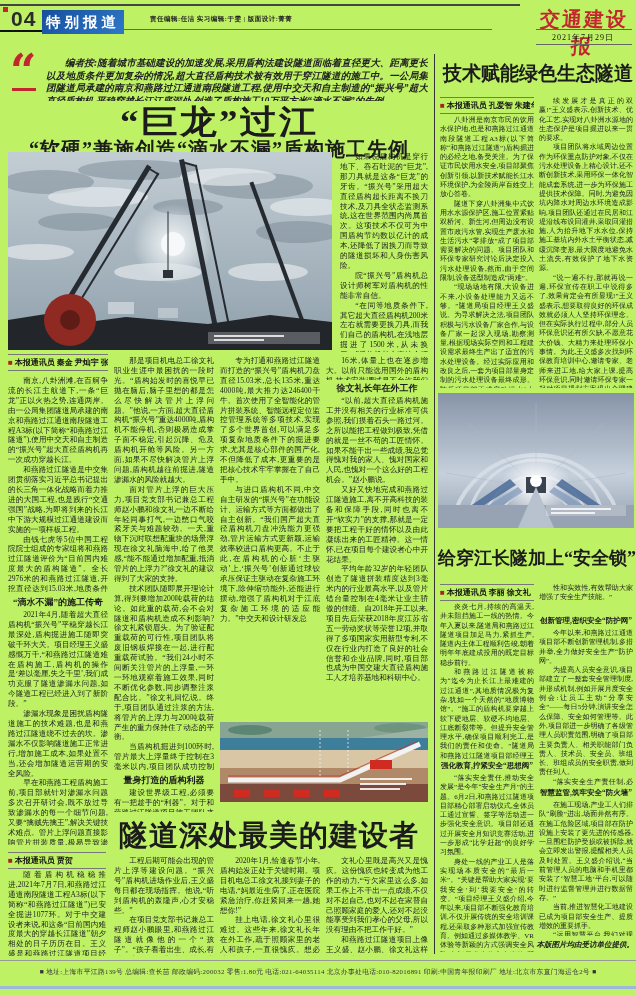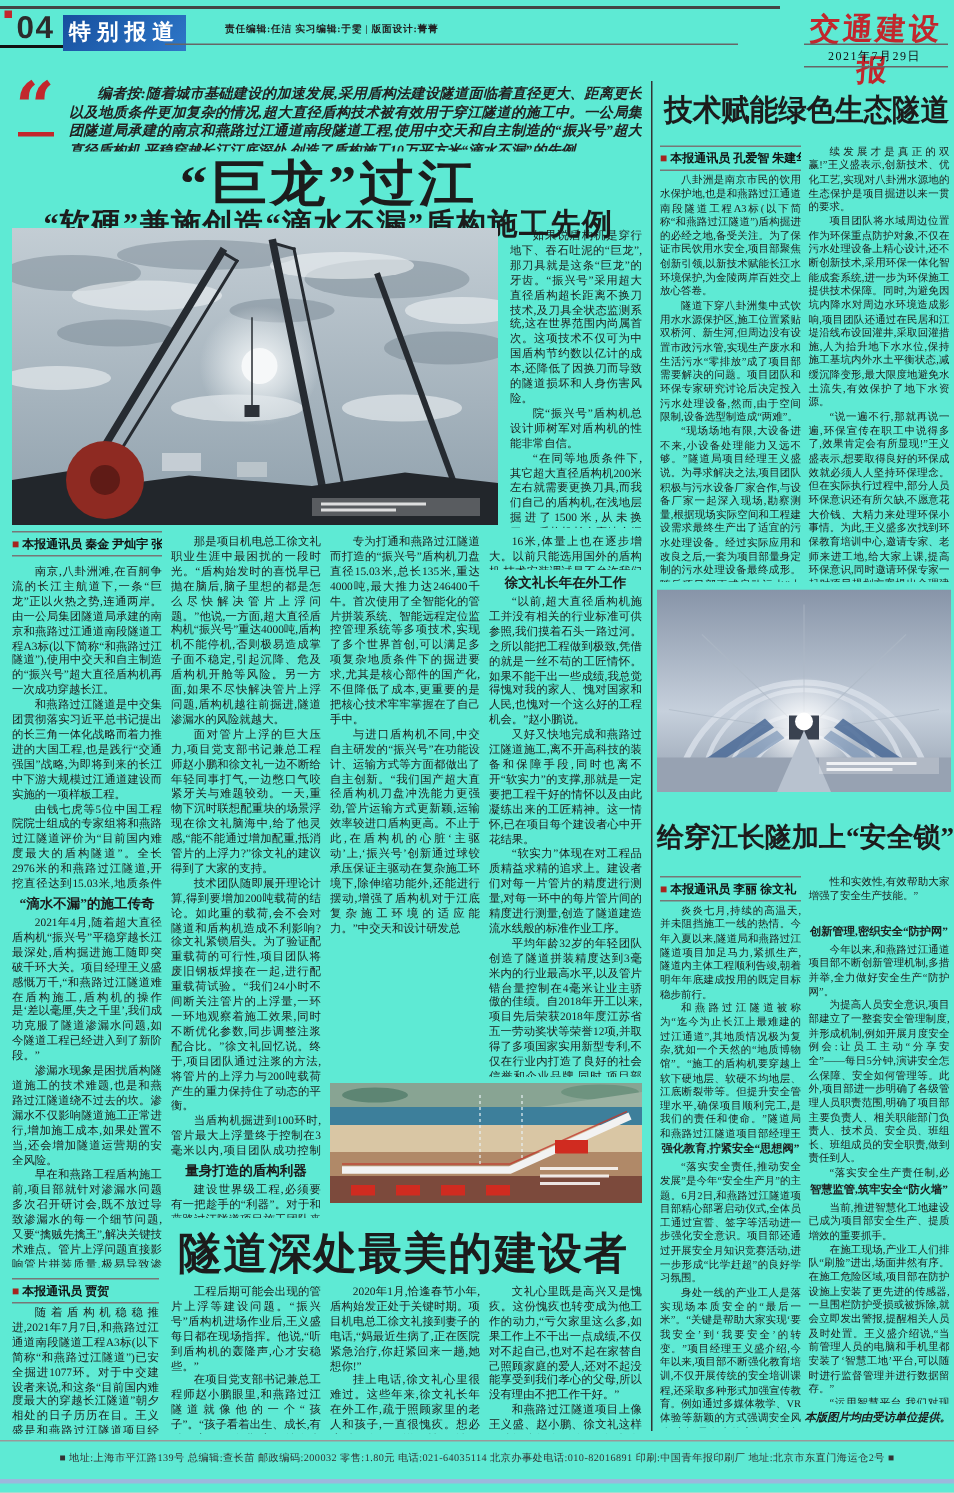--- a/index.html
+++ b/index.html
@@ -1,16 +1,16 @@
 <!DOCTYPE html>
 <html><head>
 <meta charset="utf-8">
 <style>
   html,body{margin:0;padding:0;background:#d8d5ce;}
-  .page{position:relative;width:636px;height:995px;background:#5eead4;
+  .page{position:relative;width:636px;height:995px;background:#bef264;
         font-family:"Liberation Serif","DejaVu Serif",serif;color:#1c1c1c;overflow:hidden;}
   .abs{position:absolute;}
   .rule{background:#444;}
   
   .red-sq{background:#c2272d;width:5px;height:5px;}
   .page-num{font-size:21px;font-weight:900;color:#2b2b2b;letter-spacing:1px;
             font-family:"Liberation Sans",sans-serif;}
   .section-badge{background:linear-gradient(135deg,#164f9e,#2e77c8);color:#fff;
        font-weight:bold;font-size:14.5px;letter-spacing:4px;text-align:center;line-height:24px;}
   .credits{font-size:6.5px;color:#222;font-weight:bold;letter-spacing:.5px;}
@@ -163,21 +163,20 @@
       <p>院“振兴号”盾构机总设计师树军对盾构机的性能非常自信。</p>
       <p>“在同等地质条件下,其它超大直径盾构机200米左右就需要更换刀具,而我们自己的盾构机,在浅地层掘进了1500米,从未换刀。”盾构机长自豪地介绍道。</p>
     </div>
   <div class="abs col mcol" style="left:326px;top:356px;width:102px;height:24px">
       <p>16米,体量上也在逐步增大。以前只能选用国外的盾构机,技术安装调试是不允许我们看,自己的设备花了钱找人维修,还不知道什么地方坏了,有种屈辱的感觉!”想到这些年的变化,徐文礼久久不能平静。</p>
     </div>
   <div class="abs msub" style="left:326px;top:382px;width:102px">徐文礼长年在外工作</div>
   <div class="abs col mcol" style="left:326px;top:396px;width:102px;height:322px">
       <p>“以前,超大直径盾构机施工并没有相关的行业标准可供参照,我们摸着石头一路过河。之所以能把工程做到极致,凭借的就是一丝不苟的工匠情怀。如果不能干出一些成绩,我总觉得愧对我的家人、愧对国家和人民,也愧对一个这么好的工程机会。”赵小鹏说。</p>
       <p>又好又快地完成和燕路过江隧道施工,离不开高科技的装备和保障手段,同时也离不开“软实力”的支撑,那就是一定要把工程干好的情怀以及由此凝练出来的工匠精神。这一情怀,已在项目每个建设者心中开花结果。</p>
-      <p>“软实力”体现在对工程品质精益求精的追求上。建设者们对每一片管片的精度进行测量,对每一环中的每片管片间的精度进行测量,创造了隧道建造流水线般的标准作业工序。</p>
       <p>平均年龄32岁的年轻团队创造了隧道拼装精度达到3毫米内的行业最高水平,以及管片错台量控制在4毫米让业主骄傲的佳绩。自2018年开工以来,项目先后荣获2018年度江苏省五一劳动奖状等荣誉12项,并取得了多项国家实用新型专利,不仅在行业内打造了良好的社会信誉和企业品牌,同时,项目部也成为中国交建大直径盾构施工人才培养基地和科研中心。</p>
     </div>
 
   <div class="abs" style="left:220px;top:722px;width:208px;height:80px">
     <svg width="208" height="80" viewBox="0 0 208 80">
       <rect width="208" height="80" fill="#dfe7ea" stroke="#b5b5b5" stroke-width="1"></rect>
       <rect x="0" y="0" width="208" height="16" fill="#88a493"></rect>
       <ellipse cx="30" cy="8" rx="22" ry="5" fill="#5d8573"></ellipse>
       <ellipse cx="180" cy="6" rx="26" ry="5" fill="#6e937f"></ellipse>
       <rect x="0" y="16" width="208" height="12" fill="#3d7f9b"></rect>
@@ -295,22 +294,22 @@
       <p>性和实效性,有效帮助大家增强了安全生产技能。”</p>
     </div>
   <div class="abs rsub" style="left:539px;top:616px;width:94px">创新管理,密织安全“防护网”</div>
   <div class="abs col rcol" style="left:539px;top:629px;width:94px;height:157px">
       <p>今年以来,和燕路过江通道项目部不断创新管理机制,多措并举,全力做好安全生产“防护网”。</p>
       <p>为提高人员安全意识,项目部建立了一整套安全管理制度,并形成机制,例如开展月度安全例会:让员工主动“分享安全”——每日5分钟,演讲安全怎么保障、安全如何管理等。此外,项目部进一步明确了各级管理人员职责范围,明确了项目部主要负责人、相关职能部门负责人、技术员、安全员、班组长、班组成员的安全职责,做到责任到人。</p>
       <p>“落实安全生产责任制,必须要完善班组建设。班组人员安全意识的高低和安全责任是否落实到位,直接影响到整个安全生产工作的进行。”项目安全总监李晓东说。</p>
     </div>
   <div class="abs rsub" style="left:539px;top:788px;width:94px">智慧监管,筑牢安全“防火墙”</div>
   <div class="abs col rcol" style="left:539px;top:801px;width:94px;height:135px">
+      <p>在施工现场,产业工人们排队“刷脸”进出,场面井然有序。在施工危险区域,项目部在防护设施上安装了更先进的传感器,一旦围栏防护受损或被拆除,就会立即发出警报,提醒相关人员及时处置。王义盛介绍说,“当前管理人员的电脑和手机里都安装了‘智慧工地’平台,可以随时进行监督管理并进行数据留存。”</p>
       <p>当前,推进智慧化工地建设已成为项目部安全生产、提质增效的重要抓手。</p>
-      <p>在施工现场,产业工人们排队“刷脸”进出,场面井然有序。在施工危险区域,项目部在防护设施上安装了更先进的传感器,一旦围栏防护受损或被拆除,就会立即发出警报,提醒相关人员及时处置。王义盛介绍说,“当前管理人员的电脑和手机里都安装了‘智慧工地’平台,可以随时进行监督管理并进行数据留存。”</p>
       <p>“运用智慧平台,我们对现场施工进度、质量安全、设备管理、绿色施工等情况进行在线监管,便于及时发现问题、解决问题,保障施工质量、安全和进度。”王义盛表示,项目部上下深知安全就是效益,在穿江掘进施工中,必须坚守安全生产底线,全面防范安全风险,助力和燕路过江隧道安全平稳穿越长江,早日建成通车。</p>
     </div>
 
   <div class="abs photo-note" style="left:438px;top:940px;width:196px">本版图片均由受访单位提供。</div>
 
   <div class="abs hair" style="left:0;top:960px;width:636px;background:#999"></div>
   <div class="abs footer-text" style="left:0;top:967px;width:636px">■ 地址:上海市平江路139号  总编辑:查长苗  邮政编码:200032  零售:1.80元  电话:021-64035114  北京办事处电话:010-82016891  印刷:中国青年报印刷厂  地址:北京市东直门海运仓2号 ■</div>
   <div class="abs blue-bar" style="left:0;top:986px;width:636px;height:3px"></div>
 
 </div>

